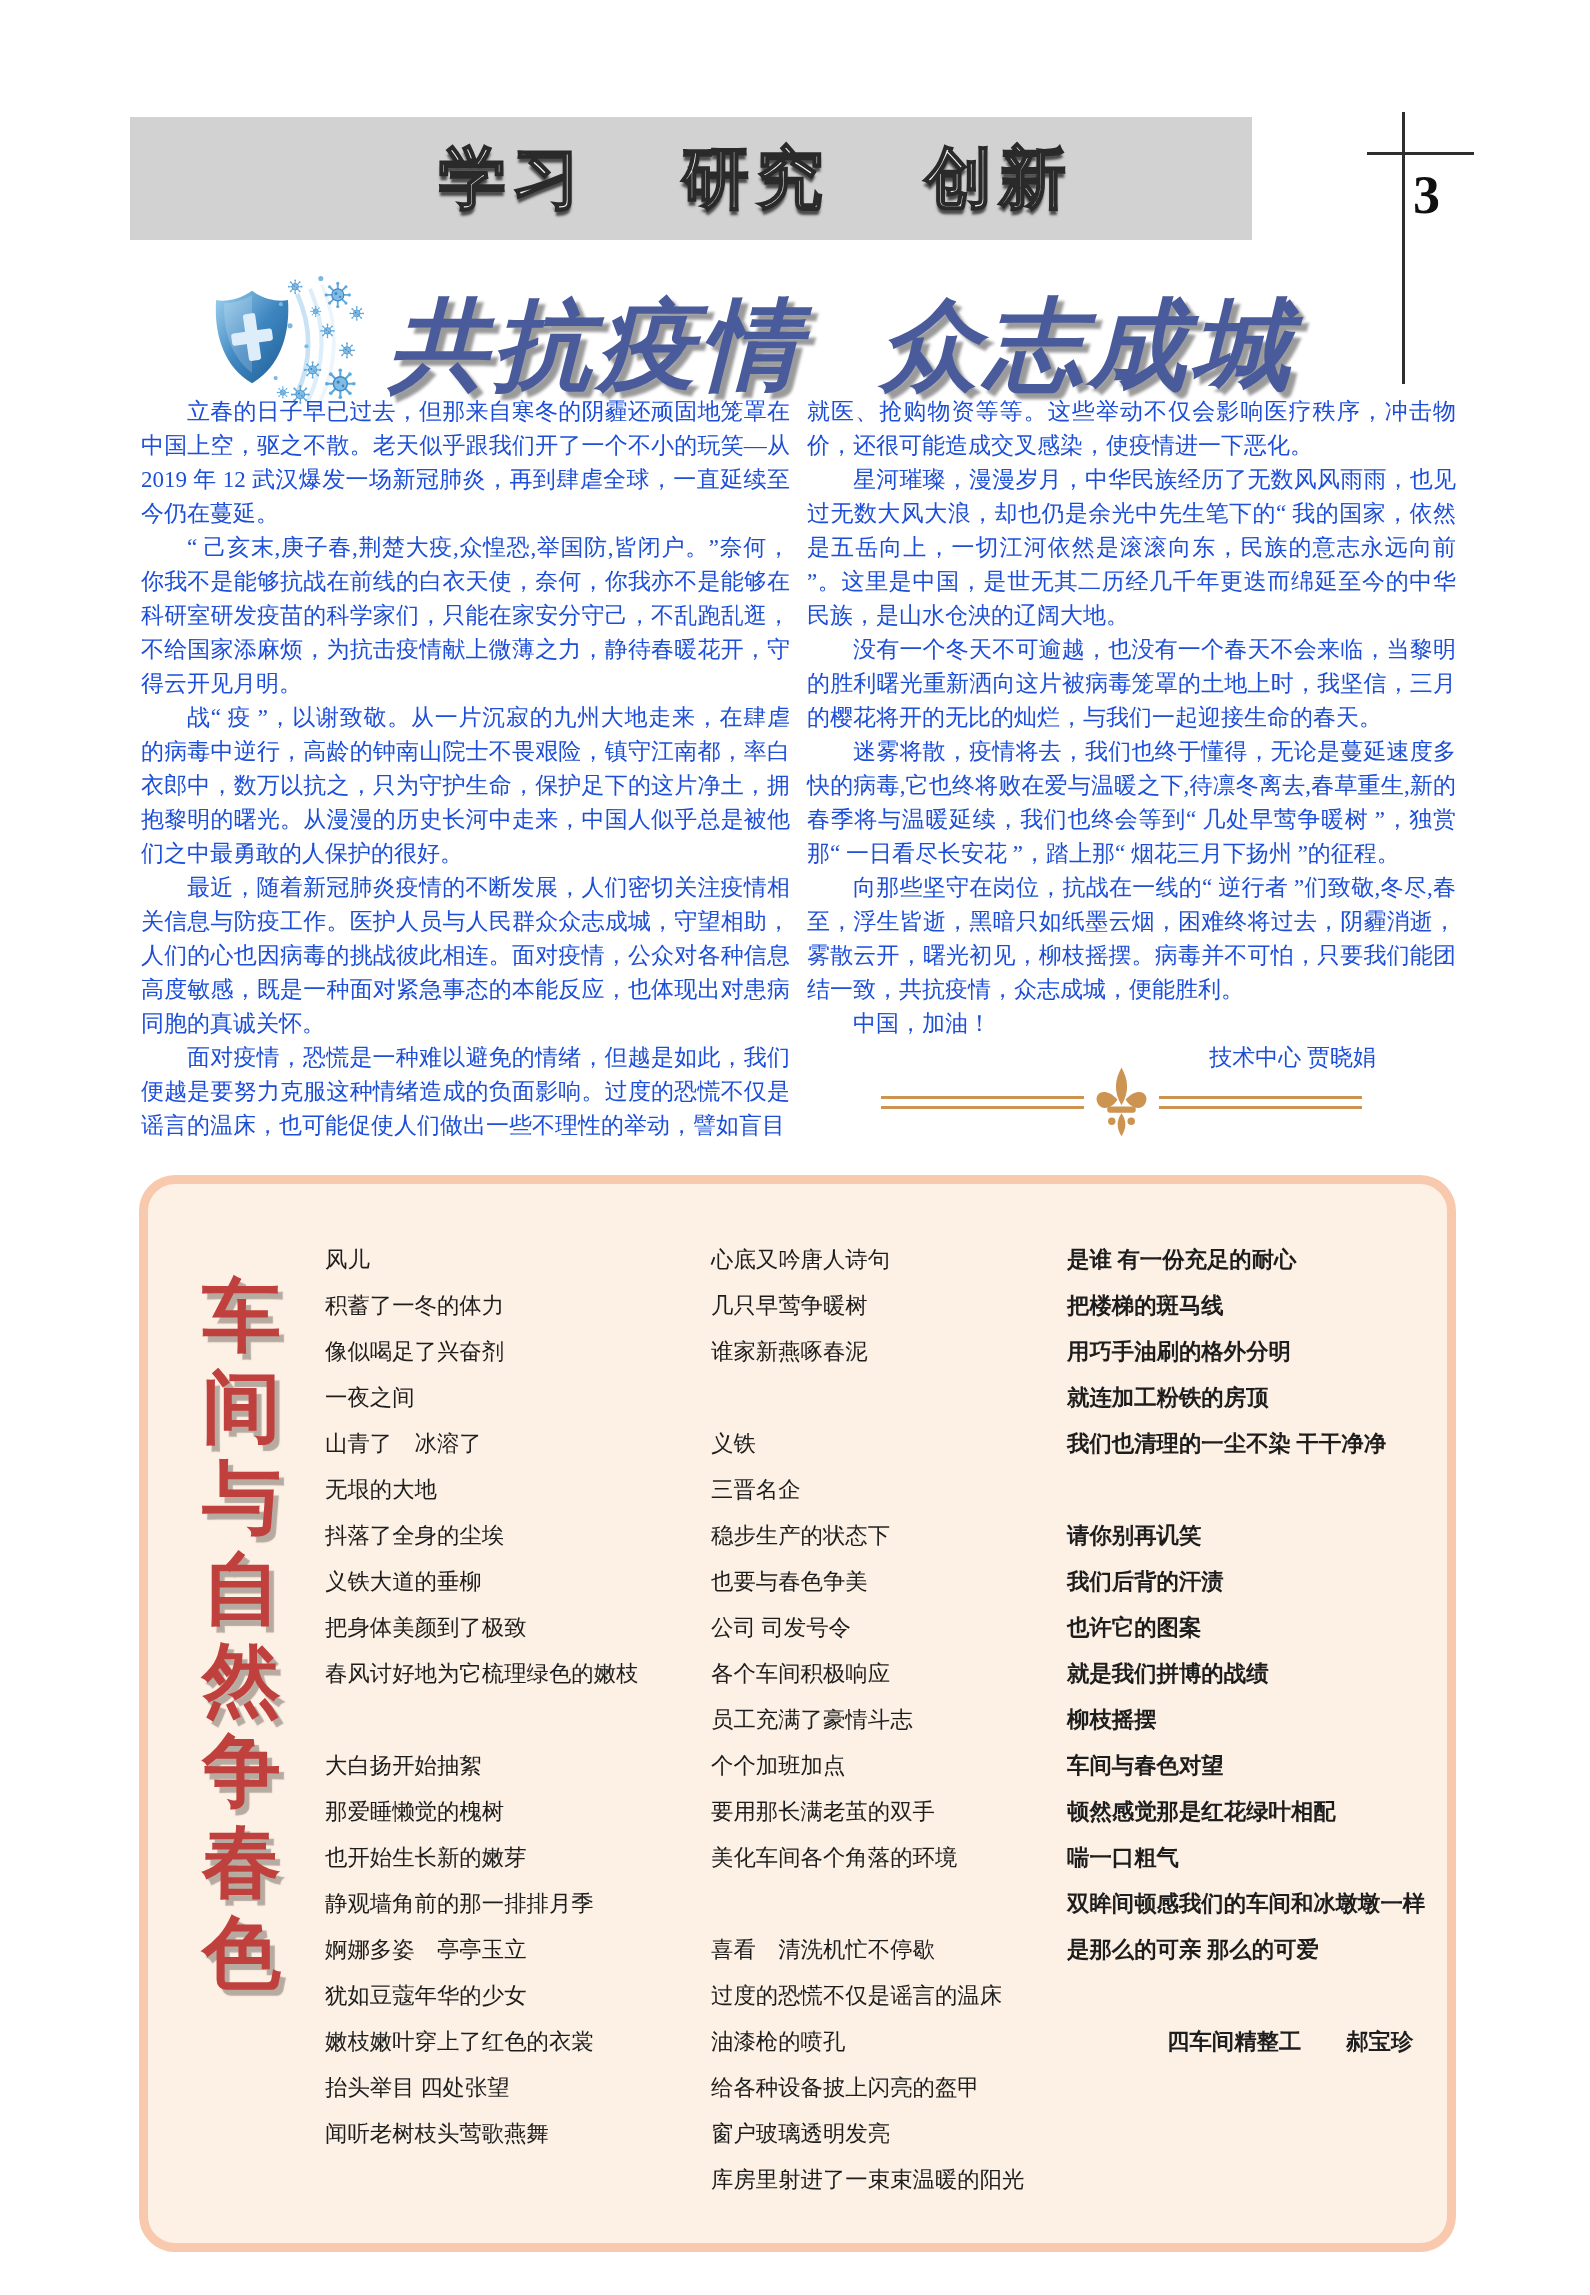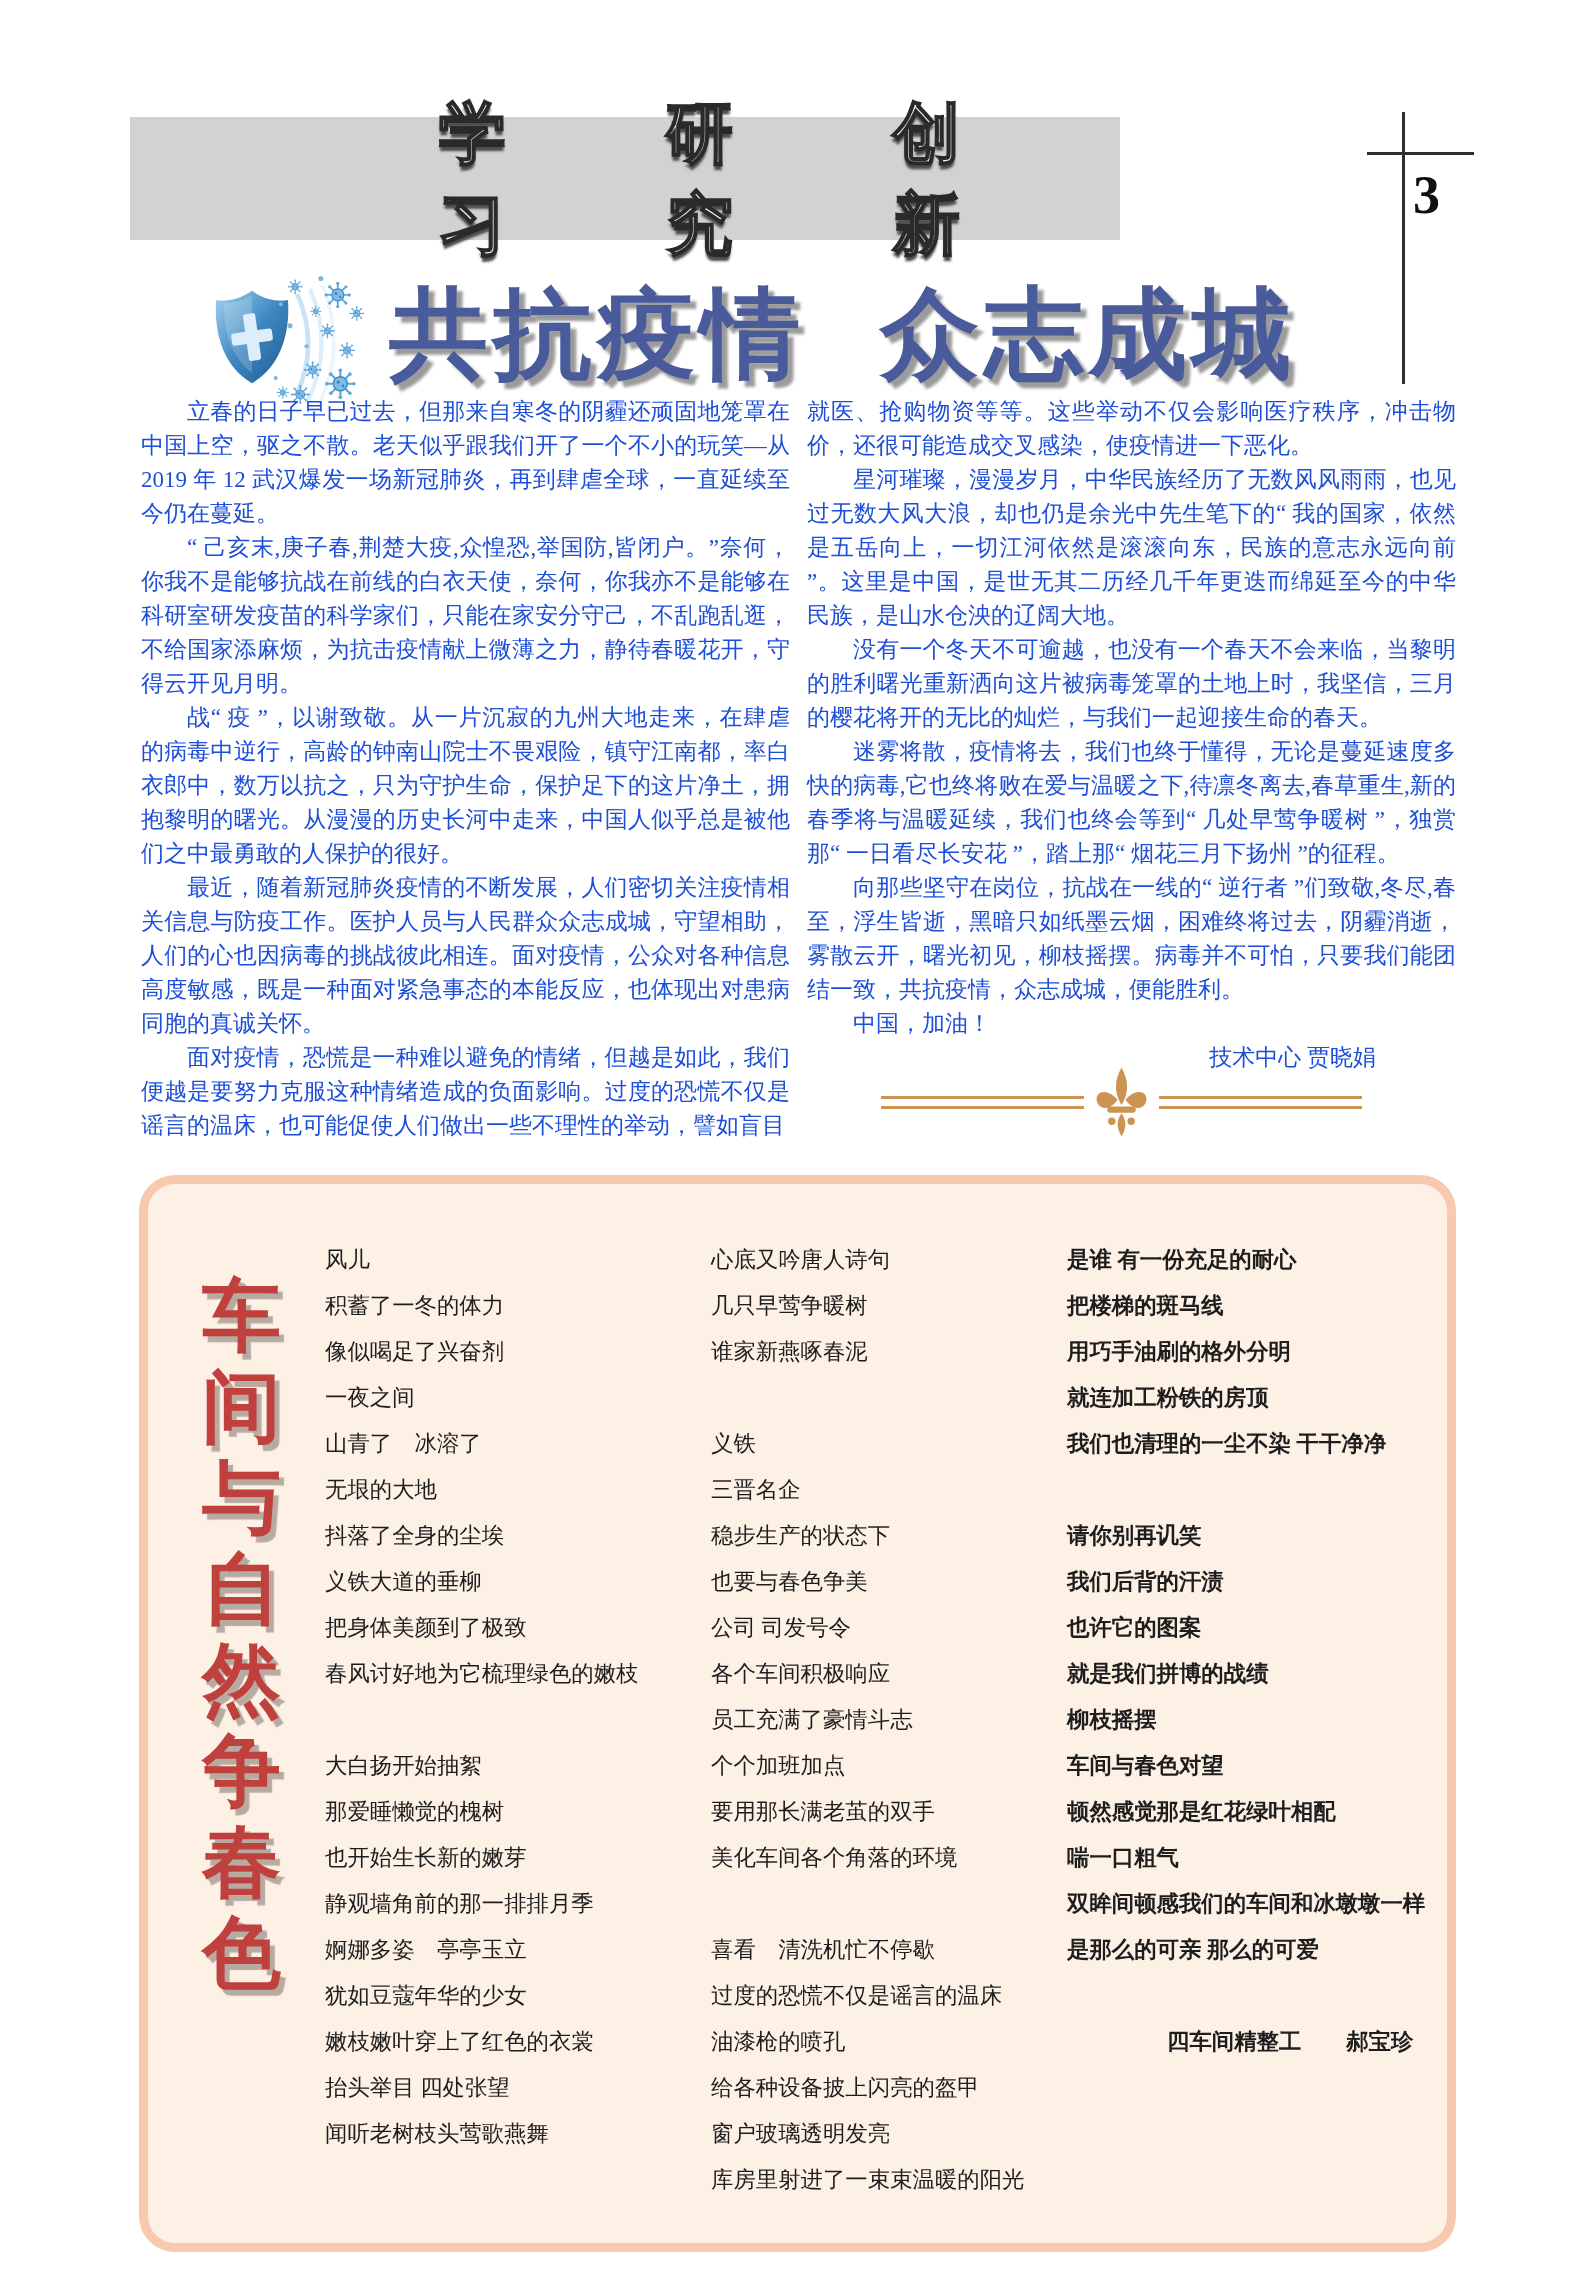--- a/index.html
+++ b/index.html
@@ -1,32 +1,32 @@
 <!DOCTYPE html>
 <html style="font-size:8px"><head>
 <meta charset="utf-8">
 <style>
   * { margin:0; padding:0; box-sizing:border-box; }
   html,body { width:1590px; height:2295px; background:#ffffff;
     font-family:"Liberation Serif","DejaVu Serif",serif; color:#111; }
   .abs { position:absolute; }
 
   
-  .banner { left:130px; top:117px; width:990px; height:123px; background:#d2d2d2;
+  .banner { left:130px; top:117px; width:1122px; height:123px; background:#d2d2d2;
     display:flex; align-items:center; padding-left:309px; }
   .banner-word { font-size:67px; font-weight:bold; color:#f2f2f2; letter-spacing:7px;
     -webkit-text-stroke:2px #2a2a2a; text-shadow:0 4.5px 2.5px #4a4a4a; margin-right:95px; }
 
   
   .crop-v { left:1402px; top:112px; width:2.5px; height:272px; background:#2e2e2e; }
   .crop-h { left:1367px; top:152px; width:107px; height:3px; background:#2e2e2e; }
   .folio { left:1413px; top:164px; font-size:54px; font-weight:bold; color:#101010; }
 
   
-  .headline { left:389px; top:272px; width:1076px; height:130px; display:flex; align-items:flex-end; }
+  .headline { left:389px; top:281px; width:1076px; height:130px; display:flex; align-items:center;font-style:italic; }
   .headline span { font-size:99px; font-weight:bold; color:#4a5b9b; letter-spacing:5px;
     text-shadow:6px 6px 3px #9b9b9b; white-space:nowrap; }
   .headline .gap { width:75px; }
   .title-icon { left:212px; top:264px; width:154px; height:144px; }
 
   
   .artcol { top:395px; width:649px; font-size:23px; line-height:34px; text-align:justify;
     color:#1d4ed8; }
   .artcol-left { left:141px; }
   .artcol-right { left:807px; }

